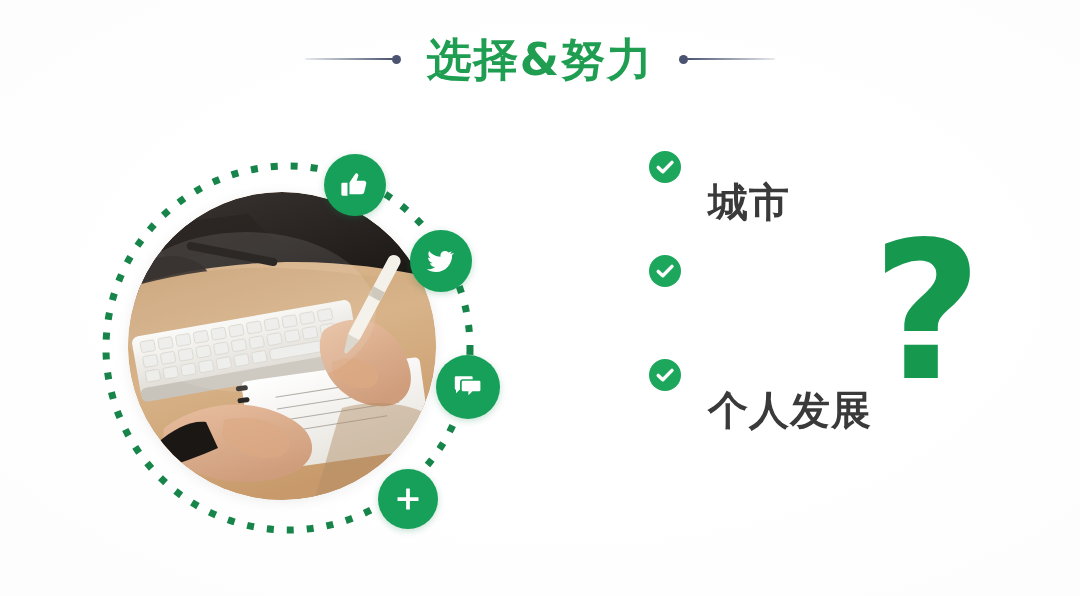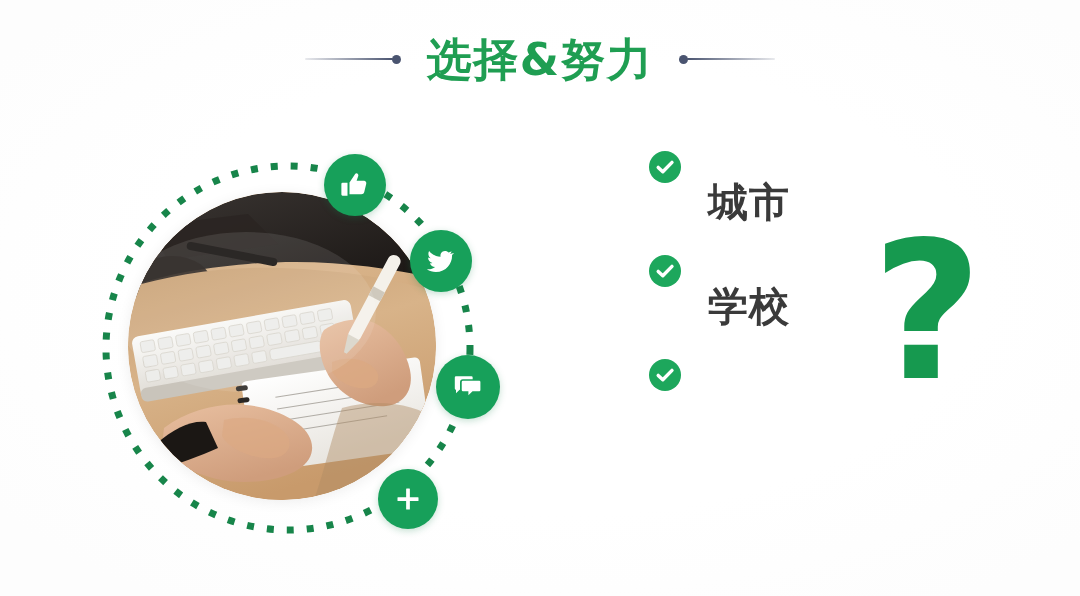--- a/index.html
+++ b/index.html
@@ -377,30 +377,30 @@
       <span class="check-label">城市</span>
     </div>
 
     <div class="check-item">
       <span class="check-icon">
         <svg width="34" height="34" viewBox="0 0 34 34">
           <circle cx="17" cy="17" r="16" fill="#1da75c"></circle>
           <path d="M10.2,17.4 L14.8,21.8 L24.0,12.4" fill="none" stroke="#ffffff" stroke-width="3.4" stroke-linecap="round" stroke-linejoin="round"></path>
         </svg>
       </span>
-      <span class="check-label">学校</span>
     </div>
 
 
     <div class="check-item">
       <span class="check-icon">
         <svg width="34" height="34" viewBox="0 0 34 34">
           <circle cx="17" cy="17" r="16" fill="#1da75c"></circle>
           <path d="M10.2,17.4 L14.8,21.8 L24.0,12.4" fill="none" stroke="#ffffff" stroke-width="3.4" stroke-linecap="round" stroke-linejoin="round"></path>
         </svg>
       </span>
+      <span class="check-label">个人发展</span>
     </div>
 
   </div>
 
   <div class="qmark">?</div>
 
 </div>
 
 </body></html>

